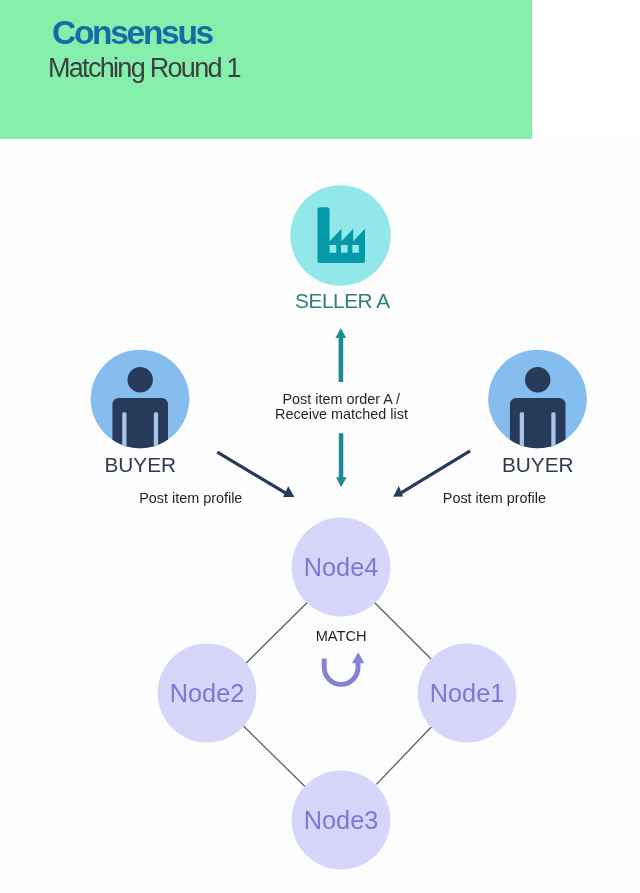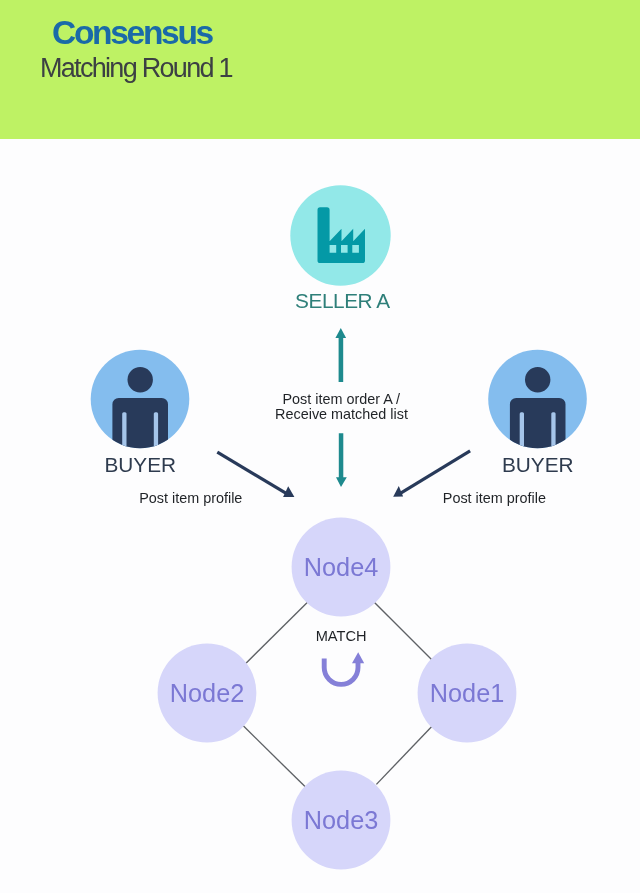--- a/index.html
+++ b/index.html
@@ -1,24 +1,24 @@
 <!DOCTYPE html>
 <html><head>
 <meta charset="utf-8">
 <title>Consensus</title>
 <style>
   html,body{margin:0;padding:0;}
   *{-webkit-font-smoothing:antialiased;}
   body{width:640px;height:893px;background:#ffffff;
        font-family:"Liberation Sans",sans-serif;overflow:hidden;}
   #page{position:relative;width:640px;height:893px;background:#ffffff;}
-  #header{position:absolute;left:0;top:0;width:640px;height:139px;background:#bef264;}
+  #header{position:absolute;left:0;top:0;width:532px;height:139px;background:#86efac;}
   #title{position:absolute;left:52px;top:16px;font-size:33.5px;line-height:33.5px;
          font-weight:bold;color:#1a6aa8;letter-spacing:-2.3px;white-space:nowrap;}
-  #subtitle{position:absolute;left:40px;top:55px;font-size:27px;line-height:27px;
+  #subtitle{position:absolute;left:48px;top:55px;font-size:27px;line-height:27px;
             letter-spacing:-1.7px;color:#3c4043;white-space:nowrap;}
   #canvas{position:absolute;left:0;top:139px;width:640px;height:754px;background:#fdfdfe;}
   #diagram{position:absolute;left:0;top:0;width:640px;height:893px;}
   .node-label{font-family:"Liberation Sans",sans-serif;font-size:25.3px;fill:#7b78d4;}
   .circ-label{font-family:"Liberation Sans",sans-serif;font-size:20.8px;}
   .edge-label{font-family:"Liberation Sans",sans-serif;font-size:14.4px;fill:#1f2226;}
 </style>
 </head>
 <body>
 

